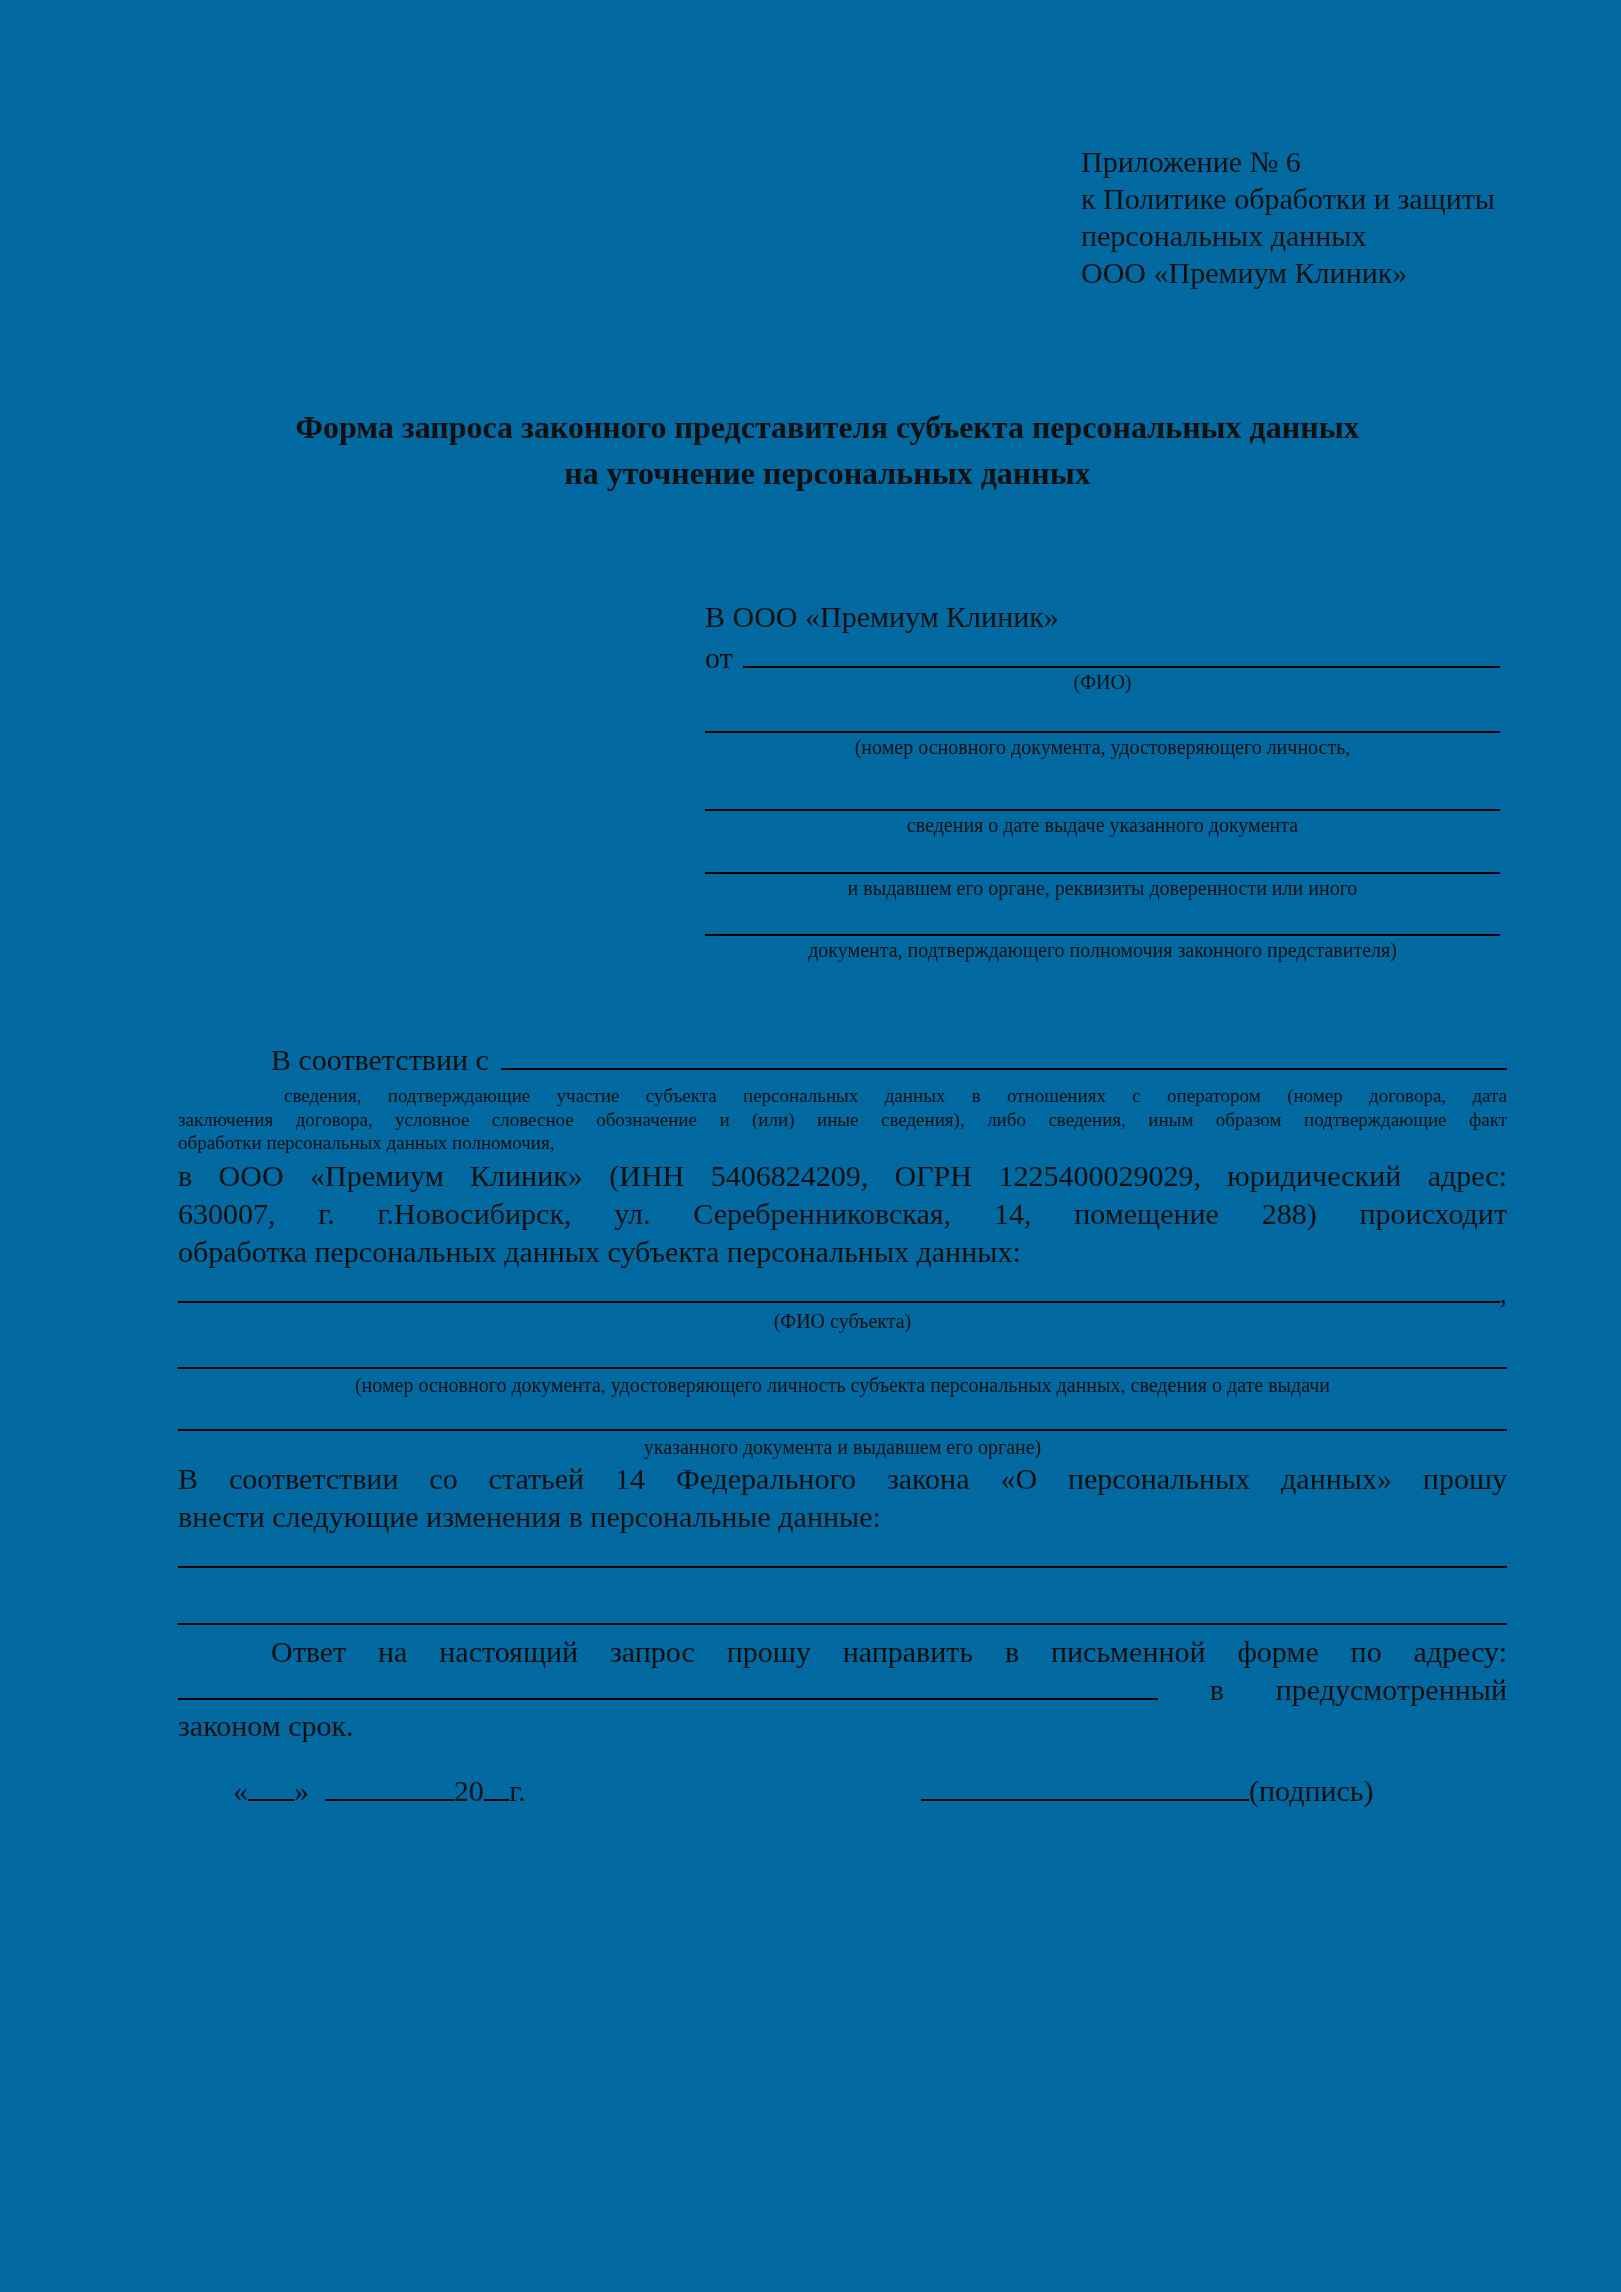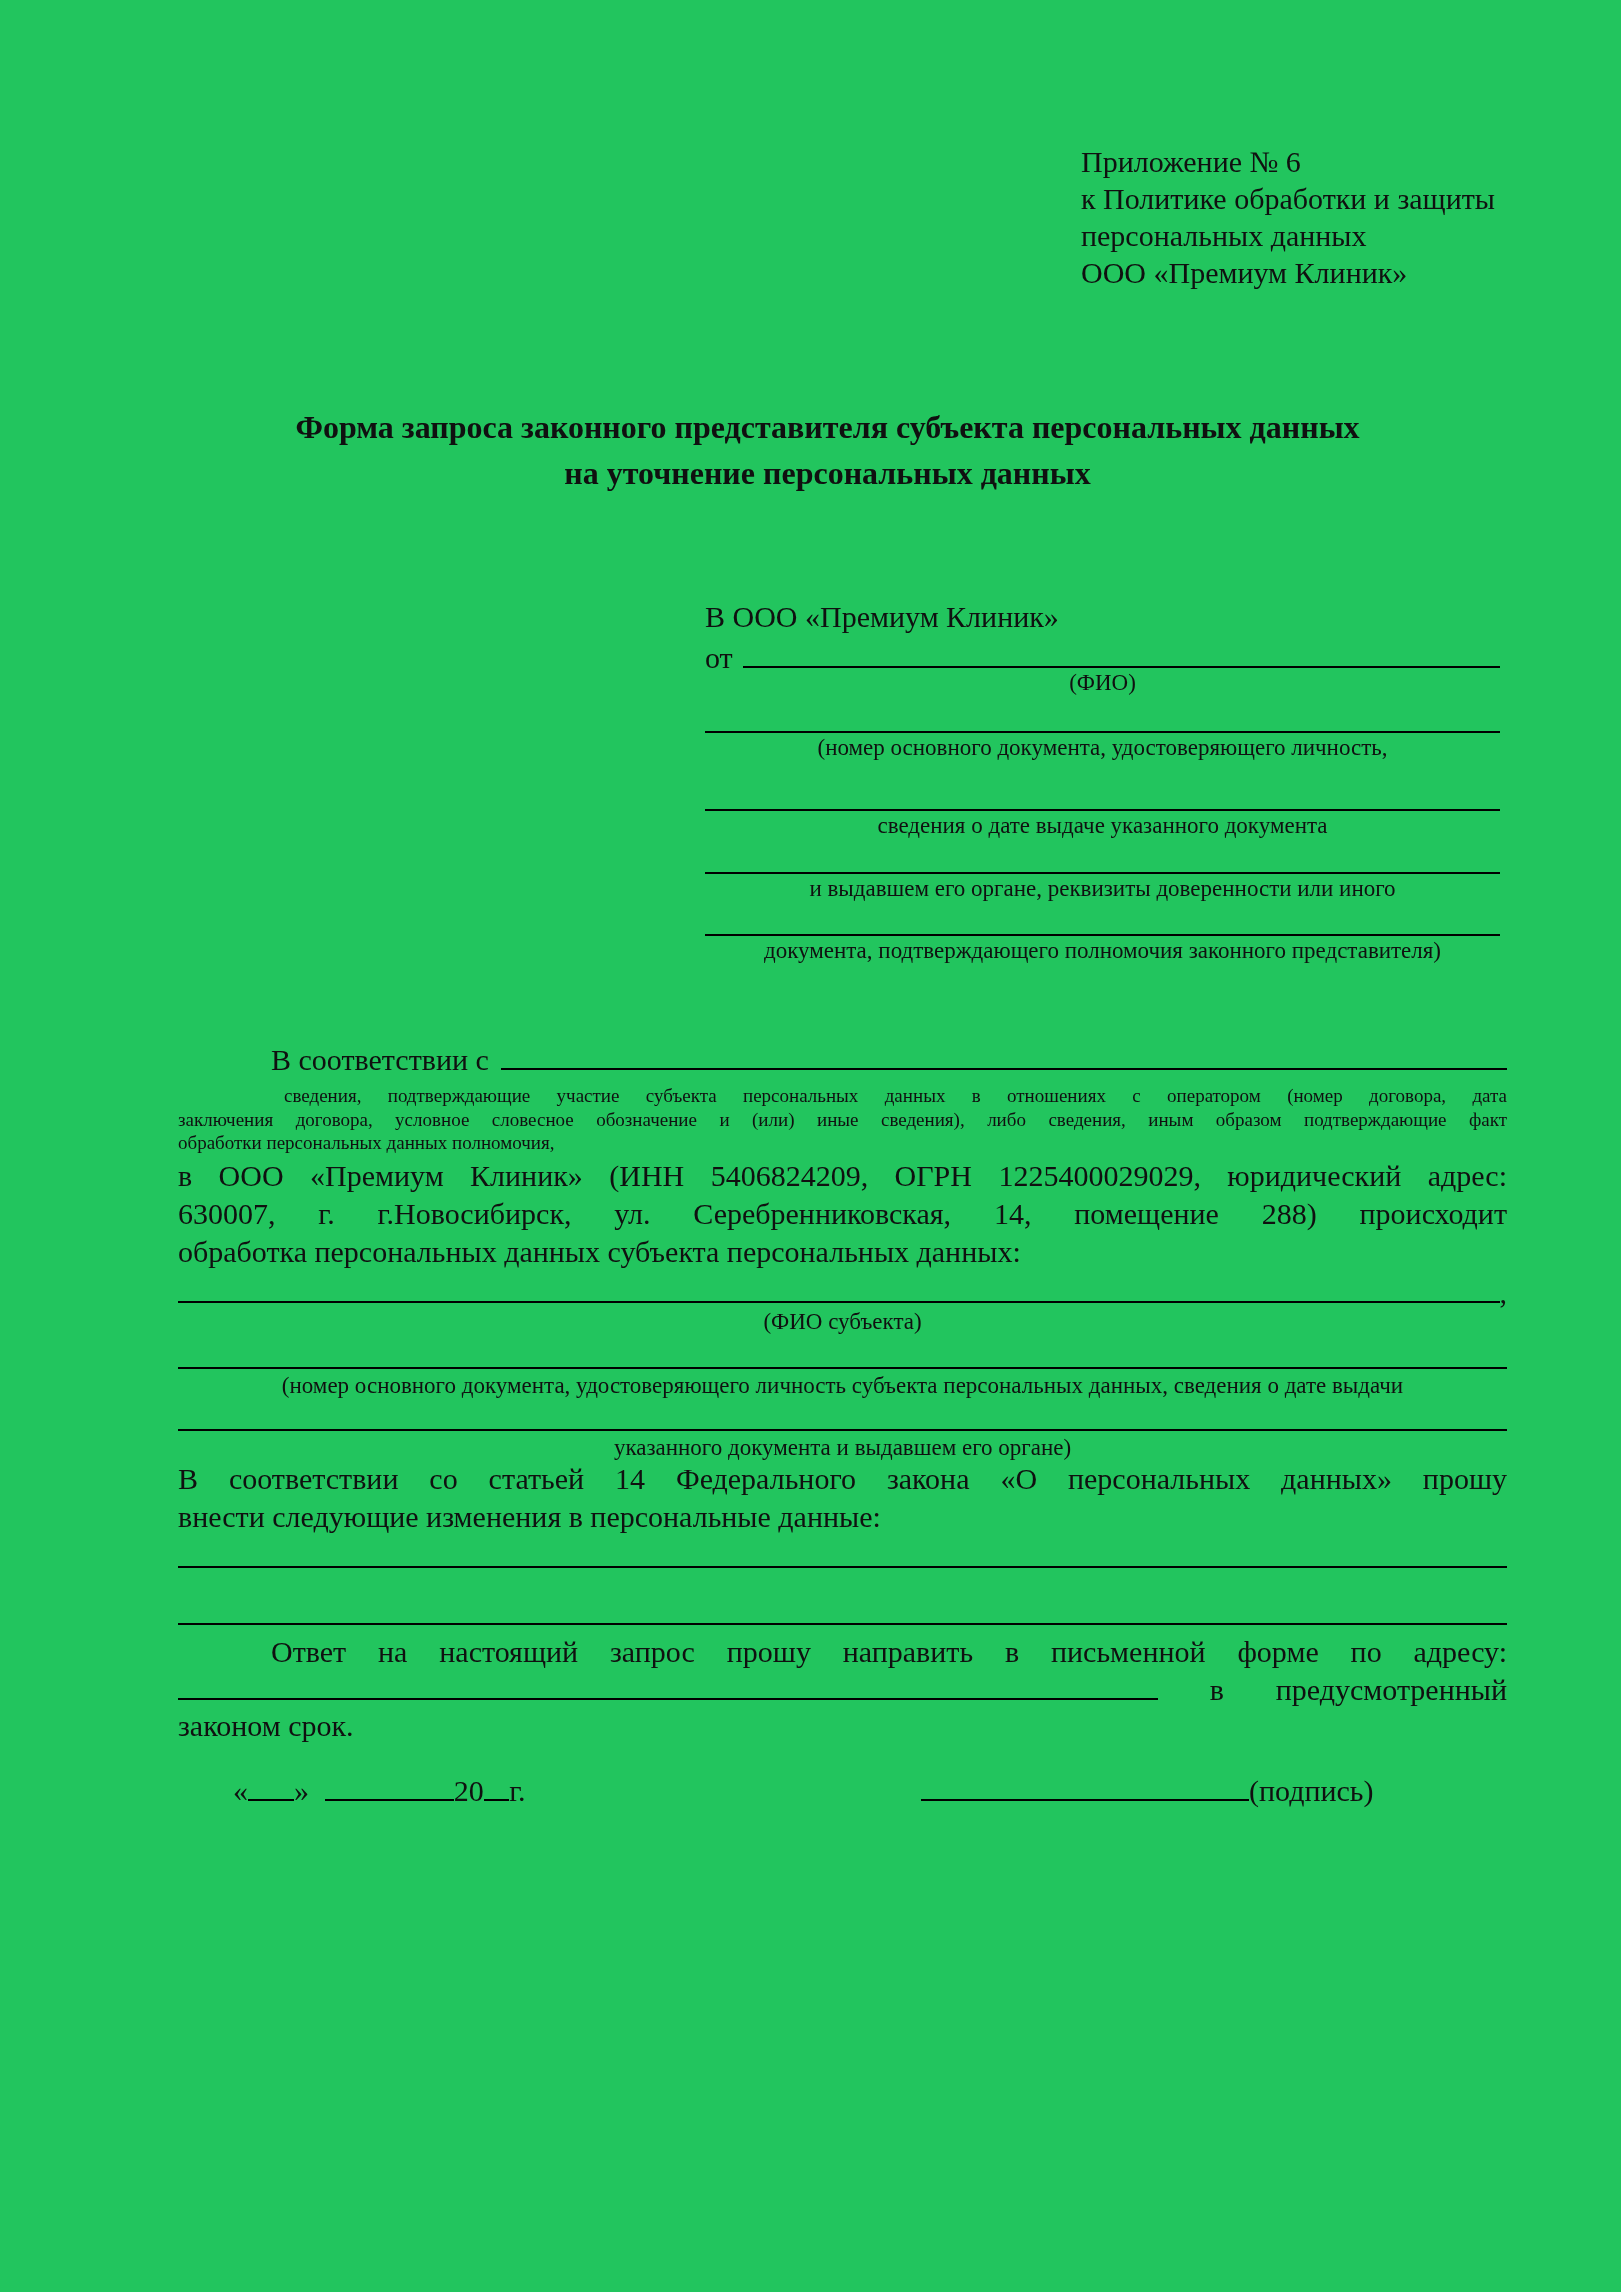--- a/index.html
+++ b/index.html
@@ -1,32 +1,32 @@
 <!DOCTYPE html>
 <html><head>
 <meta charset="utf-8">
 <style>
   html,body{margin:0;padding:0;background:#888;}
   .page{
     position:relative;
     width:1621px;height:2293px;
     margin:0 auto;
-    background:#22c55e;
+    background:#0369a1;
     color:#101010;
     font-family:"Liberation Serif","DejaVu Serif",serif;
     font-size:30px;
     line-height:38px;
     overflow:hidden;
   }
   .abs{position:absolute;}
   .uline{border-bottom:2.9px solid #000;}
   .fill{display:inline-block;height:2px;border-bottom:2.9px solid #000;}
   .flexrow{display:flex;align-items:baseline;}
   .grow{flex:1 1 auto;}
-  .caption{font-size:23px;line-height:25.5px;text-align:center;}
+  .caption{font-size:20px;line-height:25.5px;text-align:center;}
   .spread{text-align:justify;text-align-last:justify;}
   .bold{font-weight:bold;}
   .center{text-align:center;}
 
   .appendix{left:1081px;top:143px;line-height:37px;}
   .title{left:151px;top:404px;width:1353px;font-size:32px;line-height:46px;}
   .addressee{left:705px;top:598px;width:795px;}
   .addr-to{height:41px;}
   .addr-from{height:29px;}
   .addr-from .fill{margin-left:9.8px;}

